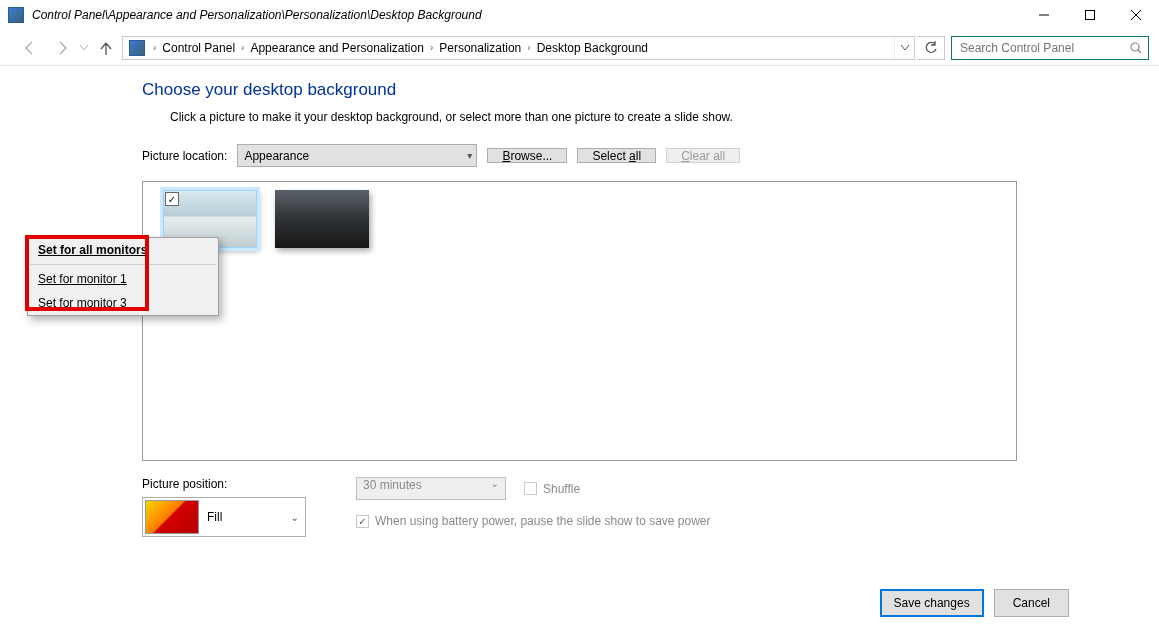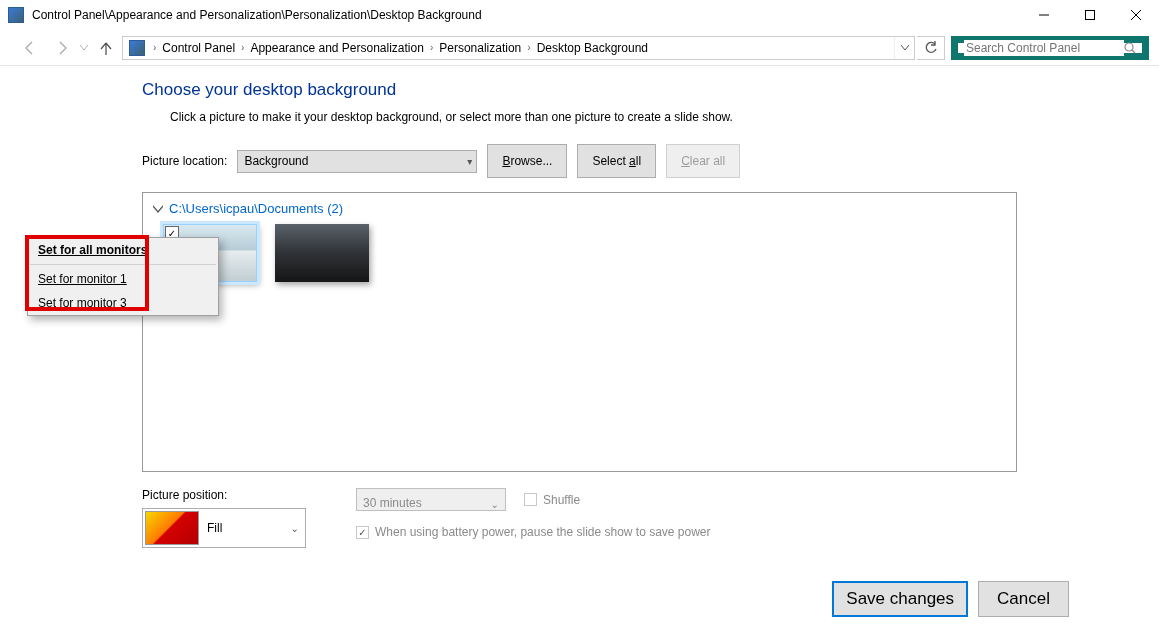--- a/index.html
+++ b/index.html
@@ -1,82 +1,82 @@
 <!DOCTYPE html>
 <html><head>
 <meta charset="utf-8">
 <style>
   * { box-sizing: border-box; font-family: "Segoe UI", Tahoma, sans-serif; }
   body { margin: 0; background: #fff; font-size: 12px; color: #000; }
   .window { width: 1159px; height: 627px; position: relative; background: #fff; overflow: hidden; }
 
   
-  .titlebar { height: 30px; display: flex; align-items: center; padding-left: 8px; }
+  .titlebar { height: 30px; display: flex; align-items: center; padding-left: 8px; font-style: italic; }
   .titlebar .app-icon { width: 16px; height: 16px; margin-right: 8px; background: linear-gradient(135deg,#3a7bd5,#3a6073); border:1px solid #2b5b9b; }
   .titlebar .title-text { flex: 1; font-size: 12px; color: #000; }
   .win-controls { display: flex; height: 100%; }
   .win-btn { width: 46px; height: 30px; display:flex; align-items:center; justify-content:center; font-size:10px; font-family: "Segoe MDL2 Assets", sans-serif; }
 
   
   .navbar { height: 36px; display:flex; align-items:center; padding: 0 4px 0 14px; border-bottom: 1px solid #e5e5e5; }
   .nav-arrow { width: 32px; height: 28px; display:flex; align-items:center; justify-content:center; color:#999; }
   .nav-up { width:24px; height:28px; display:flex; align-items:center; justify-content:center; color:#555; margin-left:4px; margin-right:4px; }
   .breadcrumb-box { flex:1; border:1px solid #ccc; height:24px; display:flex; align-items:center; padding:0 0 0 2px; margin-right:2px; position:relative; }
   .bc-icon { width:16px; height:16px; margin: 0 4px 0 4px; background: linear-gradient(135deg,#3a7bd5,#3a6073); border:1px solid #2b5b9b; }
   .bc-sep { color:#666; padding: 0 4px; font-size:10px; }
   .bc-item { padding: 0 2px; }
   .bc-tail { margin-left:auto; display:flex; align-items:center; }
   .bc-dd { width:20px; height:22px; display:flex; align-items:center; justify-content:center; color:#555; border-left:1px solid #eee; }
   .refresh { width:28px; height:24px; display:flex; align-items:center; justify-content:center; border:1px solid #ccc; border-left:none; color:#555; margin-right:6px; }
-  .searchbox { width:198px; height:24px; border:7px solid #0f766e; display:flex; align-items:center; padding: 0 6px; color:#777; margin-right:6px; }
+  .searchbox { width:198px; height:24px; border:1px solid #0f766e; display:flex; align-items:center; padding: 0 6px; color:#777; margin-right:6px; }
   .searchbox input { border:none; outline:none; flex:1; font-size:12px; }
   .search-icon { color:#777; font-size:12px; }
 
   
   .content { position:absolute; left:52px; right:52px; top:66px; bottom:56px; padding: 14px 90px 0 90px; }
   .heading { color:#003399; font-size:17px; font-weight:400; margin-bottom:10px; }
   .subtext { font-size:12px; margin-bottom:20px;margin-left:28px; }
 
   .row { display:flex; align-items:center; gap:10px; margin-bottom:14px; }
   .label { font-size:12px; }
   .combo { border:1px solid #adadad; background:#e1e1e1; height:23px; display:flex; align-items:center; padding:0 6px; position:relative; }
   .combo.loc { width:240px; }
   .combo .dd { position:absolute; right:4px; font-size:10px; color:#555; }
-  .btn { border:1px solid #adadad; background:#e1e1e1; height:34px; padding:0 14px; display:flex; align-items:center; font-size:12px; }
+  .btn { border:1px solid #adadad; background:#e1e1e1; height:15px; padding:0 14px; display:flex; align-items:center; font-size:12px; }
   .btn.disabled { color:#9d9d9d; border-color:#d0d0d0; background:#efefef; }
   .btn .u { text-decoration: underline; }
 
   .gallery { border:1px solid #999; height:280px; padding:8px 10px; background:#fff; }
   .group-hdr { color:#0066cc; font-size:13px; display:flex; align-items:center; gap:6px; margin-bottom:8px; }
   .group-hdr svg { width:10px; height:10px; }
   .thumbs { display:flex; gap:18px; padding-left:10px; }
   .thumb-wrap { position:relative; }
   .thumb { width:94px; height:58px; box-shadow: 2px 3px 6px rgba(0,0,0,0.35); }
   .thumb.sel-border { outline:3px solid #cce8ff; outline-offset:0; border:1px solid #99d1ff; }
   .thumb.t1 { background: linear-gradient(to bottom, #dbe9f0 0%, #b5ccd6 45%, #e6edef 46%, #c1ced2 100%); }
   .thumb.t2 { background: linear-gradient(to bottom, #5a626a 0%, #2f3236 50%, #161616 100%); }
   .thumb-chk { position:absolute; top:2px; left:2px; width:14px; height:14px; background:#fff; border:1px solid #666; display:flex; align-items:center; justify-content:center; font-size:10px; }
 
   
   .opts { display:flex; gap:50px; margin-top:16px; }
   .opt-col .olabel { margin-bottom:6px; }
   .pos-combo { border:1px solid #adadad; width:164px; height:40px; display:flex; align-items:center; padding:0 6px 0 2px; background:#fff; position:relative; }
   .pos-combo .dd { position:absolute; right:6px; font-size:10px; color:#555; }
   .pos-thumb { width:54px; height:34px; margin-right:8px; background: linear-gradient(135deg,#f7d600 0%, #ff7b00 45%, #d40000 48%, #b50000 100%); border:1px solid #999; }
-  .int-combo { border:1px solid #bfbfbf; background:#efefef; color:#8a8a8a; width:150px; height:23px; display:flex; align-items:flex-end; padding:0 6px; position:relative; }
+  .int-combo { border:1px solid #bfbfbf; background:#efefef; color:#8a8a8a; width:150px; height:23px; display:flex; align-items:flex-start; padding:0 6px; position:relative; }
   .int-combo .dd { position:absolute; right:6px; font-size:10px; }
   .chk-row { display:flex; align-items:center; gap:6px; font-size:12px; }
   .chk-row.disabled { color:#8a8a8a; }
   .chk { width:13px; height:13px; border:1px solid #999; display:flex; align-items:center; justify-content:center; font-size:10px; color:#555; }
   .chk.disabled { border-color:#c8c8c8; }
   .interval-group { display:flex; align-items:center; gap:18px; }
 
   
   .footer { position:absolute; bottom:10px; right:90px; display:flex; gap:10px; }
-  .ftr-btn { border:1px solid #adadad; background:#e1e1e1; height:36px; padding:0 18px; display:flex; align-items:center; font-size:17px;text-align:right; }
+  .ftr-btn { border:1px solid #adadad; background:#e1e1e1; height:28px; padding:0 18px; display:flex; align-items:center; font-size:12px;text-align:right; }
   .ftr-btn.primary { border:2px solid #0078d7; background:#e1e1e1; padding:0 12px; }
 
   
   .context-menu { position:absolute; left:27px; top:237px; width:192px; background:#f0f0f0; border:1px solid #a0a0a0; box-shadow: 3px 4px 8px rgba(0,0,0,0.3); }
   .cm-item { padding:5px 10px; font-size:12px;text-decoration:underline; }
   .cm-item.bold { font-weight:700; }
   .cm-sep { height:1px; background:#d0d0d0; margin:2px 2px; }
   .highlight-box { position:absolute; left:25px; top:235px; width:124px; height:76px; border:4px solid #e10000; pointer-events:none; }
 
   svg { display:block; }
@@ -166,41 +166,35 @@
     </div>
   </div>
 
   <div class="content">
     <div class="heading">Choose your desktop background</div>
     <div class="subtext">Click a picture to make it your desktop background, or select more than one picture to create a slide show.</div>
 
     <div class="row">
       <span class="label">Picture location:</span>
       <div class="combo loc">
-        <span>Background</span>
+        <span>Appearance</span>
         <span class="dd">▾</span>
       </div>
       <div class="btn">
         <span><span class="u">B</span>rowse...</span>
       </div>
       <div class="btn">
         <span>Select <span class="u">a</span>ll</span>
       </div>
       <div class="btn disabled">
         <span><span class="u">C</span>lear all</span>
       </div>
     </div>
 
     <div class="gallery">
-      <div class="group-hdr">
-        <svg>
-            <path d="M0 2 L5 8 L10 2" fill="none" stroke="#555" stroke-width="1.2"></path>
-          </svg>
-        <span>C:\Users\icpau\Documents (2)</span>
-      </div>
       <div class="thumbs">
         <div class="thumb-wrap">
           <div class="thumb t1 sel-border"></div>
           <div class="thumb-chk">✓</div>
         </div>
         <div class="thumb-wrap">
           <div class="thumb t2"></div>
         </div>
       </div>
     </div>

